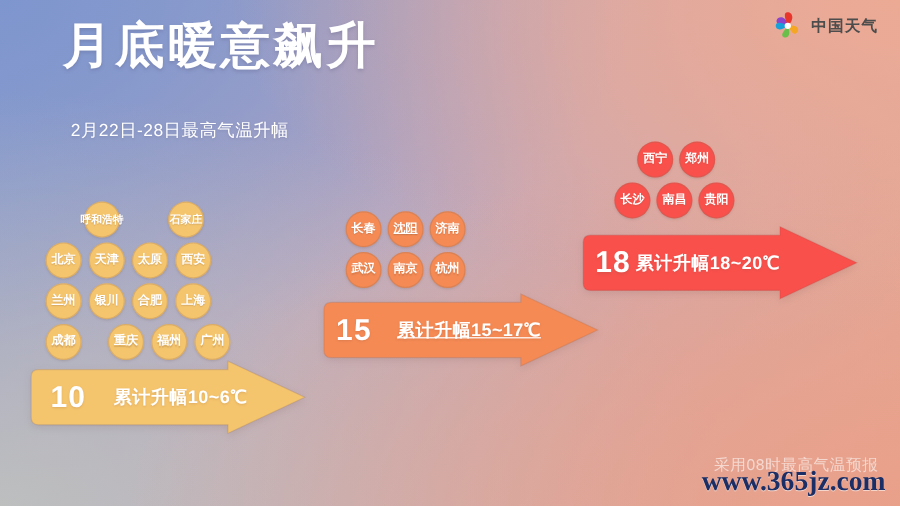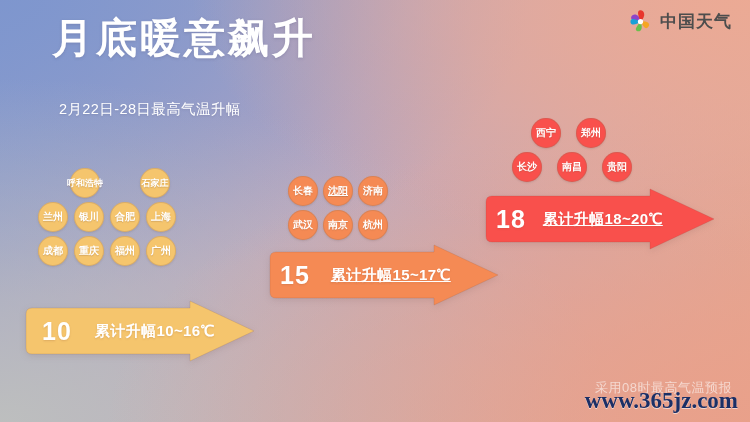--- a/index.html
+++ b/index.html
@@ -38,21 +38,21 @@
     color:#ffffff;
     letter-spacing:0.4px;
     text-shadow:0 1px 2px rgba(90,90,130,0.25);
     white-space:nowrap;
   }
 
   
   #logo { position:absolute; right:18px; top:9px; display:flex; align-items:center; gap:7px; }
   #logo .mark { width:25px; height:25px; display:block; }
   #logo .brand {
-    font-size:17px; font-weight:bold; color:#4d4d4d;
+    font-size:13px; font-weight:bold; color:#4d4d4d;
     letter-spacing:1px; white-space:nowrap;
   }
 
   
   .arrow {
     position:absolute;
     display:flex; align-items:center;
     filter:drop-shadow(0 2px 3px rgba(120,90,90,0.18));
   }
   .arrow .shape {
@@ -75,21 +75,21 @@
   #arrow-10 { left:22px;  top:300px; width:236px; height:62px; }
   #arrow-10 .num { margin-left:20px; }
   #arrow-10 .lbl { margin-left:23px; }
 
   #arrow-15 { left:266px; top:244px; width:236px; height:62px; }
   #arrow-15 .num { margin-left:14px; }
   #arrow-15 .lbl { margin-left:21px;text-decoration:underline; }
 
   #arrow-18 { left:482px; top:188px; width:236px; height:62px;text-align:right; }
   #arrow-18 .num { margin-left:14px; }
-  #arrow-18 .lbl { margin-left:17px;text-decoration:underline; }
+  #arrow-18 .lbl { margin-left:4px; }
 
   
   .bubble-group { position:absolute; }
   .brow { display:flex; }
   .bubble {
     width:30px; height:30px; border-radius:50%;
     display:flex; align-items:center; justify-content:center;
     color:#ffffff; font-size:10px; font-weight:bold;
     line-height:1; white-space:nowrap;
     letter-spacing:0px;
@@ -100,21 +100,21 @@
   .bubble.wide { font-size:9px; }
   .bubble.wide span { position:absolute; left:50%; transform:translateX(-50%); white-space:nowrap; }
 
   #group-10 { left:38px;  top:168px; }
   #group-10 .brow { gap:6px; margin-bottom:4px; }
   #group-10 .brow.r1 { margin-left:32px; gap:40px; }
   #group-15 { left:288px; top:176px; }
   #group-15 .brow { gap:5px; margin-bottom:4px; }
   #group-15 .brow.r2 { margin-left:0px; }
   #group-18 { left:512px; top:118px; }
-  #group-18 .brow { gap:15px; margin-bottom:4px; }
+  #group-18 .brow { gap:5px; margin-bottom:4px; }
   #group-18 .brow.r1 { margin-left:19px; }
 
   
   #source-note {
     position:absolute; right:18px; bottom:25px;
     font-size:13px; color:rgba(255,255,255,0.58);
     letter-spacing:0.5px; white-space:nowrap;
   }
   #site-watermark {
     position:absolute; right:12px; bottom:8px;
@@ -149,40 +149,46 @@
 
   <div class="bubble-group" id="group-10">
     <div class="brow r1">
       <div class="bubble wide" style="background: rgb(245, 197, 109);">
           <span>呼和浩特</span>
         </div>
       <div class="bubble wide" style="background: rgb(245, 197, 109);">
           <span>石家庄</span>
         </div>
     </div>
+    <div class="brow r2">
+      <div class="bubble" style="background: rgb(245, 197, 109);">北京</div>
+      <div class="bubble" style="background: rgb(245, 197, 109);">天津</div>
+      <div class="bubble" style="background: rgb(245, 197, 109);">太原</div>
+      <div class="bubble" style="background: rgb(245, 197, 109);">西安</div>
+    </div>
     <div class="brow r3">
       <div class="bubble" style="background: rgb(245, 197, 109);">兰州</div>
       <div class="bubble" style="background: rgb(245, 197, 109);">银川</div>
       <div class="bubble" style="background: rgb(245, 197, 109);">合肥</div>
       <div class="bubble" style="background: rgb(245, 197, 109);">上海</div>
     </div>
     <div class="brow r4">
       <div class="bubble" style="background: rgb(245, 197, 109);">成都</div>
-      <div class="bubble" style="background: rgb(245, 197, 109);">重庆</div>
+      <div class="bubble" style="background: rgb(245, 197, 109); margin-left: 16px;">重庆</div>
       <div class="bubble" style="background: rgb(245, 197, 109);">福州</div>
       <div class="bubble" style="background: rgb(245, 197, 109);">广州</div>
     </div>
   </div>
 
   <div class="arrow" id="arrow-10">
     <svg class="shape" viewBox="0 0 236 62" preserveAspectRatio="none">
       <path class="arrow-path" d="M4,14 Q4,8 10,8 L168,8 L168,1 L232,31 L168,61 L168,54 L10,54 Q4,54 4,48 Z" fill="#f5c56d" stroke="rgba(150,110,80,0.22)" stroke-width="1"></path>
     </svg>
     <span class="num">10</span>
-    <span class="lbl">累计升幅10~16℃</span>
+    <span class="lbl">累计升幅10~6℃</span>
   </div>
 
   <div class="bubble-group" id="group-15">
     <div class="brow r1">
       <div class="bubble" style="background: rgb(245, 138, 84);">长春</div>
       <div class="bubble" style="background: rgb(245, 138, 84); text-decoration: underline;">沈阳</div>
       <div class="bubble" style="background: rgb(245, 138, 84);">济南</div>
     </div>
     <div class="brow r2">
       <div class="bubble" style="background: rgb(245, 138, 84);">武汉</div>

